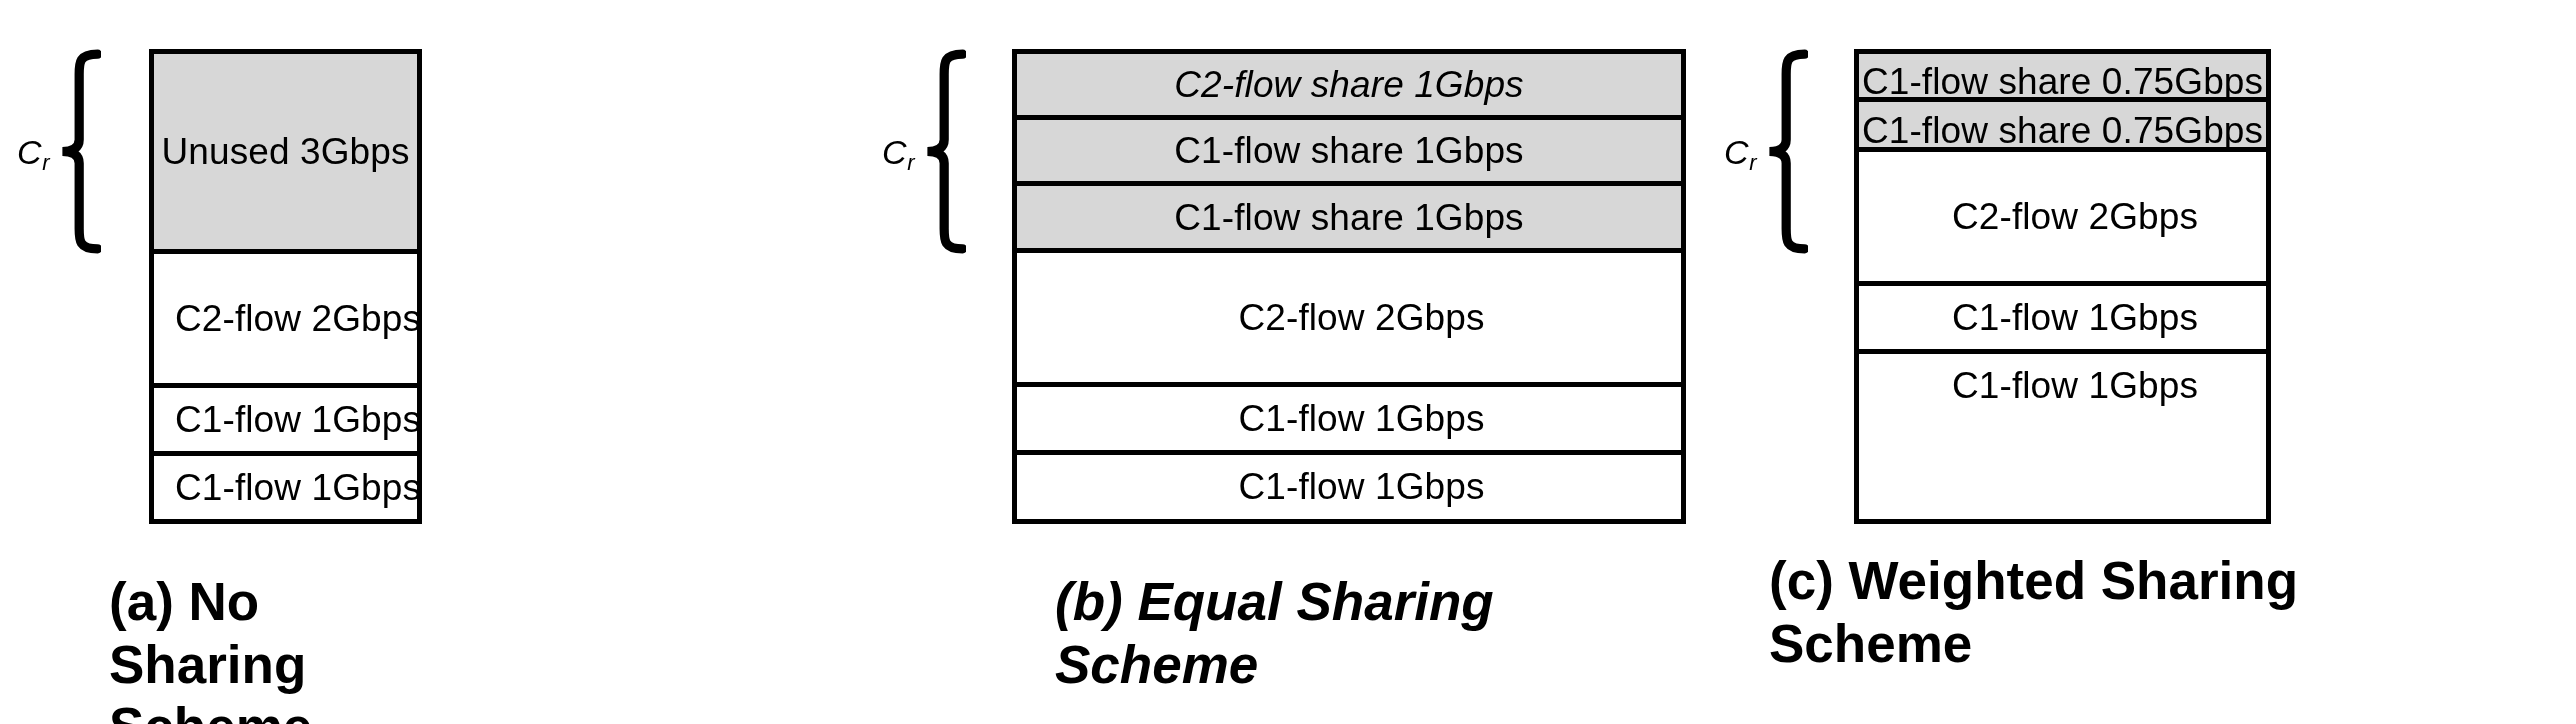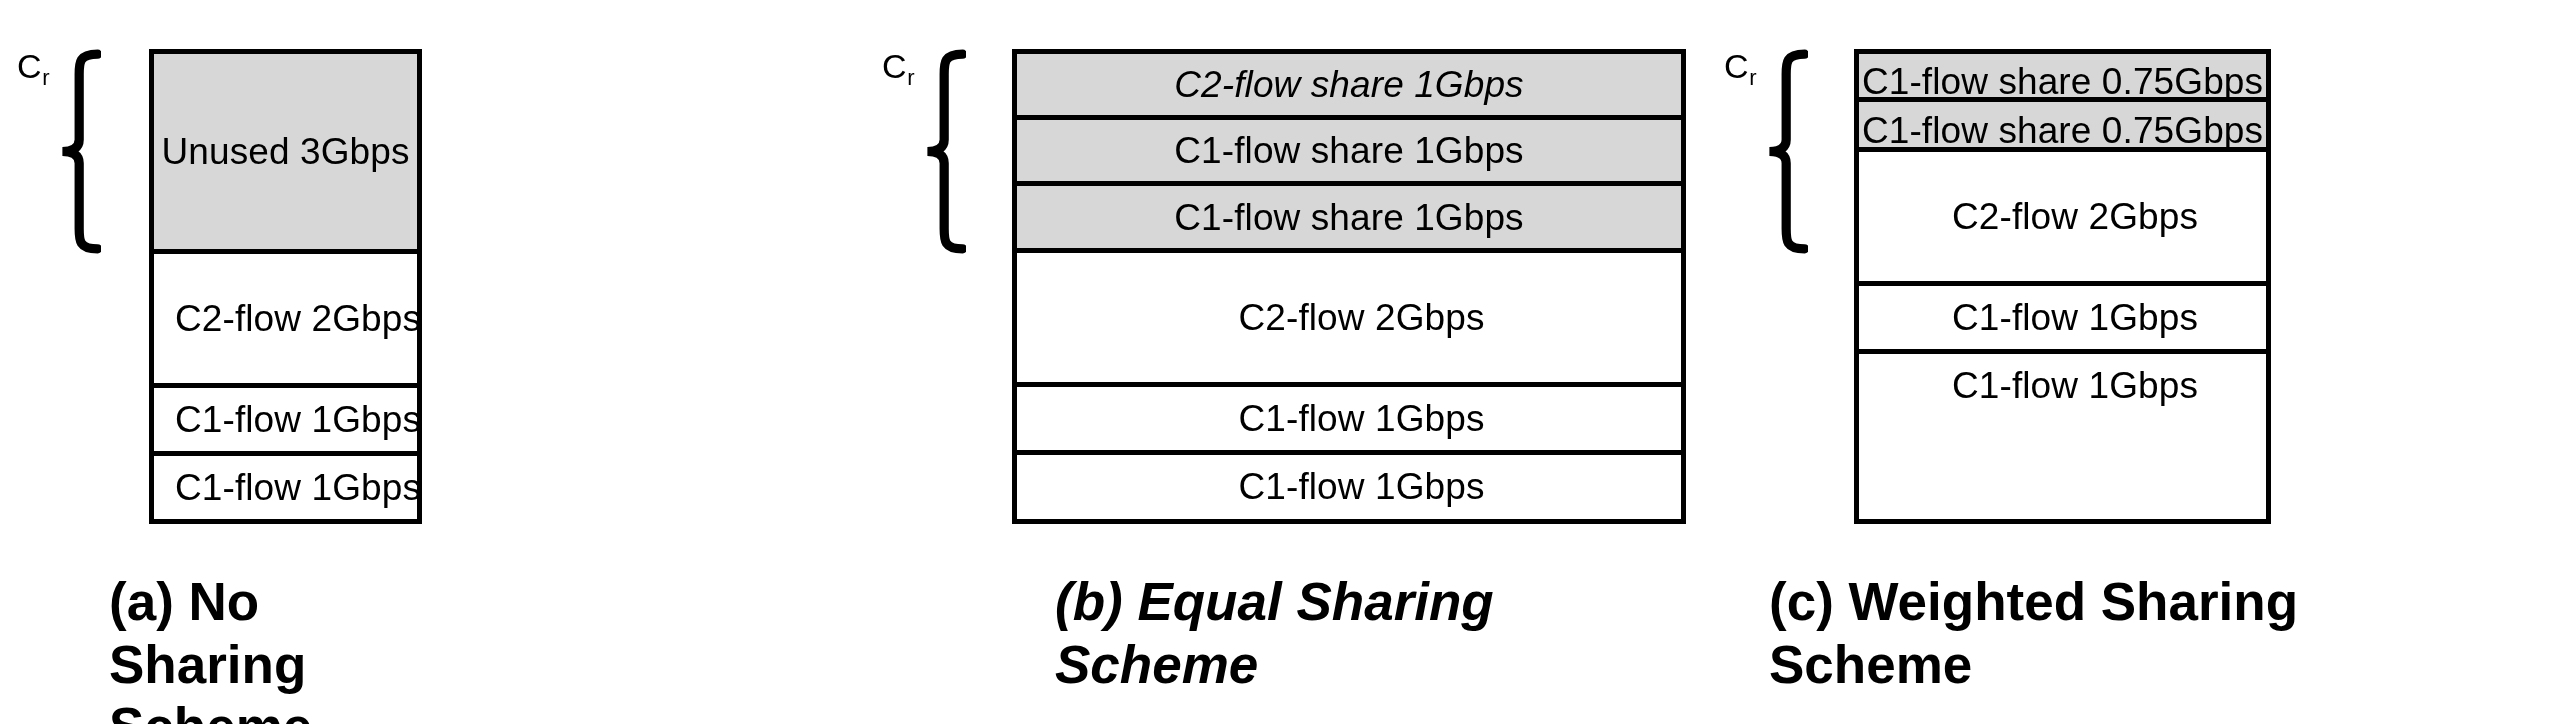--- a/index.html
+++ b/index.html
@@ -30,21 +30,21 @@
   .row.gray{background:#d7d7d7;}
   .row.white{background:#ffffff;padding-left:25px;}
   .row.sep{border-bottom:5px solid #000;}
   .row-label{
     font-size:37px;
     line-height:1;
     letter-spacing:0.1px;
   }
   .row-label.tight{font-size:37px;margin-top:12px;}
   
-  .brace-group{position:absolute;display:flex;}
+  .brace-group{position:absolute;display:flex;align-items:center;font-style:italic;}
   .cr-label{
     font-size:34px;
     color:#000;
     line-height:1;
     margin-right:5px;
     white-space:nowrap;
   }
   .cr-label sub{font-size:22px;vertical-align:baseline;position:relative;top:6.7px;left:0.8px;}
   .brace{display:block;}
   .caption{
@@ -142,16 +142,16 @@
       <span class="row-label">C2-flow 2Gbps</span>
     </div>
     <div class="row white sep" style="height:68px;">
       <span class="row-label">C1-flow 1Gbps</span>
     </div>
     <div class="row white" style="height:62px;">
       <span class="row-label">C1-flow 1Gbps</span>
     </div>
   </div>
 
-  <div class="caption" style="left:1769px;top:571px;width:588px;">(c) Weighted Sharing
+  <div class="caption" style="left:1769px;top:550px;width:588px;">(c) Weighted Sharing
 Scheme</div>
 </div>
 
 
 </body></html>

